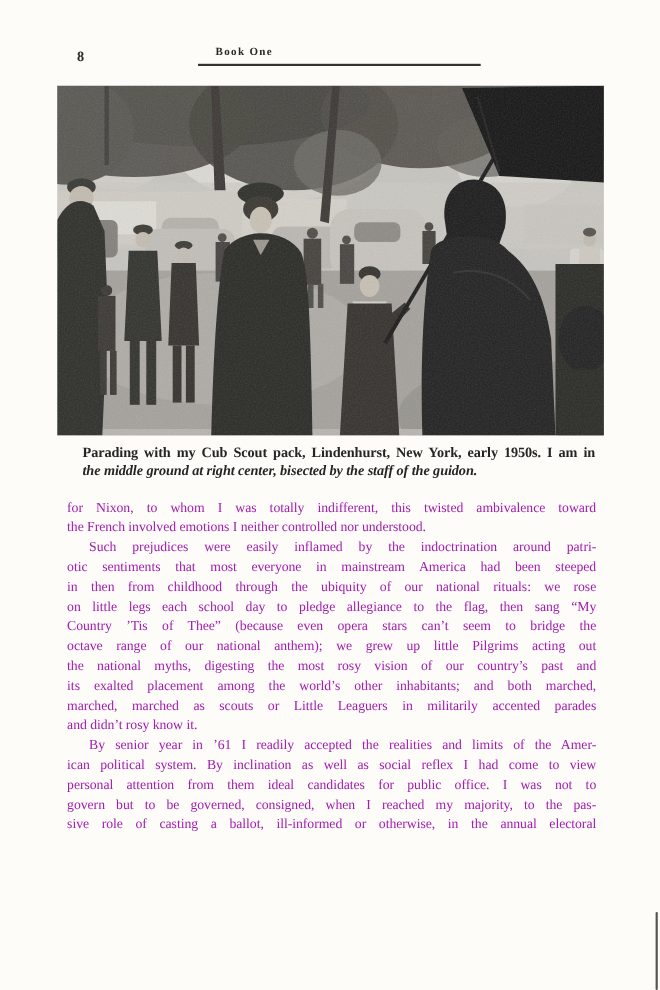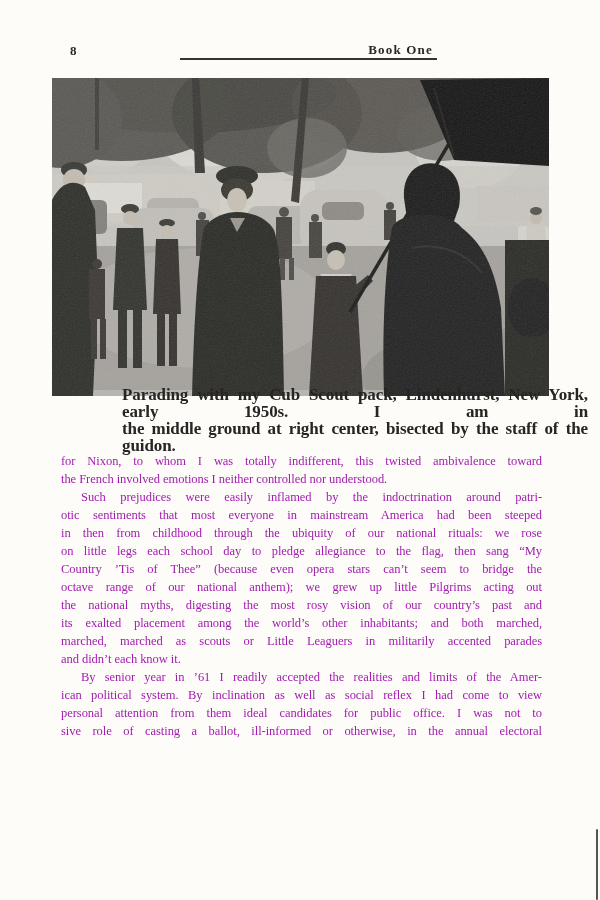--- a/index.html
+++ b/index.html
@@ -11,41 +11,41 @@
     overflow:hidden;
     font-family:"Liberation Serif", serif;
     color:#2b2927;
   }
   
   .pagenum{
     position:absolute;left:70px;top:43px;
     font-size:13px;font-weight:700;letter-spacing:.5px;
   }
   .runhead{
-    position:absolute;left:176px;top:42px;width:257px;
-    text-align:right;font-size:13px;font-weight:700;letter-spacing:1.2px;
+    position:absolute;left:196px;top:42px;width:257px;
+    text-align:left;font-size:10px;font-weight:700;letter-spacing:1.2px;
   }
   .rule{
     position:absolute;left:180px;top:58px;width:257px;height:1.6px;
     background:#35332f;
   }
   
   .photo{
     position:absolute;left:52px;top:78px;width:497px;height:318px;
     margin:0;padding:0;
   }
   .photo svg{display:block;width:497px;height:318px;}
   
   .caption{
-    position:absolute;left:75px;top:386px;width:466px;
-    font-size:17px;line-height:17px;font-weight:700;
-    letter-spacing:-0.1px;color:#272523;margin-left:47px;
+    position:absolute;left:75px;top:402px;width:466px;
+    font-size:13px;line-height:17px;font-weight:700;
+    letter-spacing:-0.1px;color:#272523;
   }
   .cap-line{text-align:justify;text-align-last:justify;}
-  .cap-line.last{text-align-last:left;}
+  .cap-line.last{text-align-last:left;font-style:italic;}
   
   .bodytext{
     position:absolute;left:61px;top:452px;width:481px;
     font-size:12.5px;line-height:18px;letter-spacing:-0.05px;
     color:#a21caf;
   }
   .line{text-align:justify;text-align-last:justify;}
   .line.last{text-align-last:left;}
   .line.ind{text-indent:20px;}
   
@@ -220,24 +220,25 @@
       <div class="para">
         <div class="line ind">Such prejudices were easily inflamed by the indoctrination around patri-</div>
         <div class="line">otic sentiments that most everyone in mainstream America had been steeped</div>
         <div class="line">in then from childhood through the ubiquity of our national rituals: we rose</div>
         <div class="line">on little legs each school day to pledge allegiance to the flag, then sang “My</div>
         <div class="line">Country ’Tis of Thee” (because even opera stars can’t seem to bridge the</div>
         <div class="line">octave range of our national anthem); we grew up little Pilgrims acting out</div>
         <div class="line">the national myths, digesting the most rosy vision of our country’s past and</div>
         <div class="line">its exalted placement among the world’s other inhabitants; and both marched,</div>
         <div class="line">marched, marched as scouts or Little Leaguers in militarily accented parades</div>
-        <div class="line last">and didn’t each know it.</div>
+        <div class="line last">and didn’t rosy know it.</div>
       </div>
       <div class="para">
         <div class="line ind">By senior year in ’61 I readily accepted the realities and limits of the Amer-</div>
         <div class="line">ican political system. By inclination as well as social reflex I had come to view</div>
         <div class="line">personal attention from them ideal candidates for public office. I was not to</div>
+        <div class="line">govern but to be governed, consigned, when I reached my majority, to the pas-</div>
         <div class="line">sive role of casting a ballot, ill-informed or otherwise, in the annual electoral</div>
       </div>
     </main>
 
   <div class="edge-artifact"></div>
 </div>
 
 </body></html>

